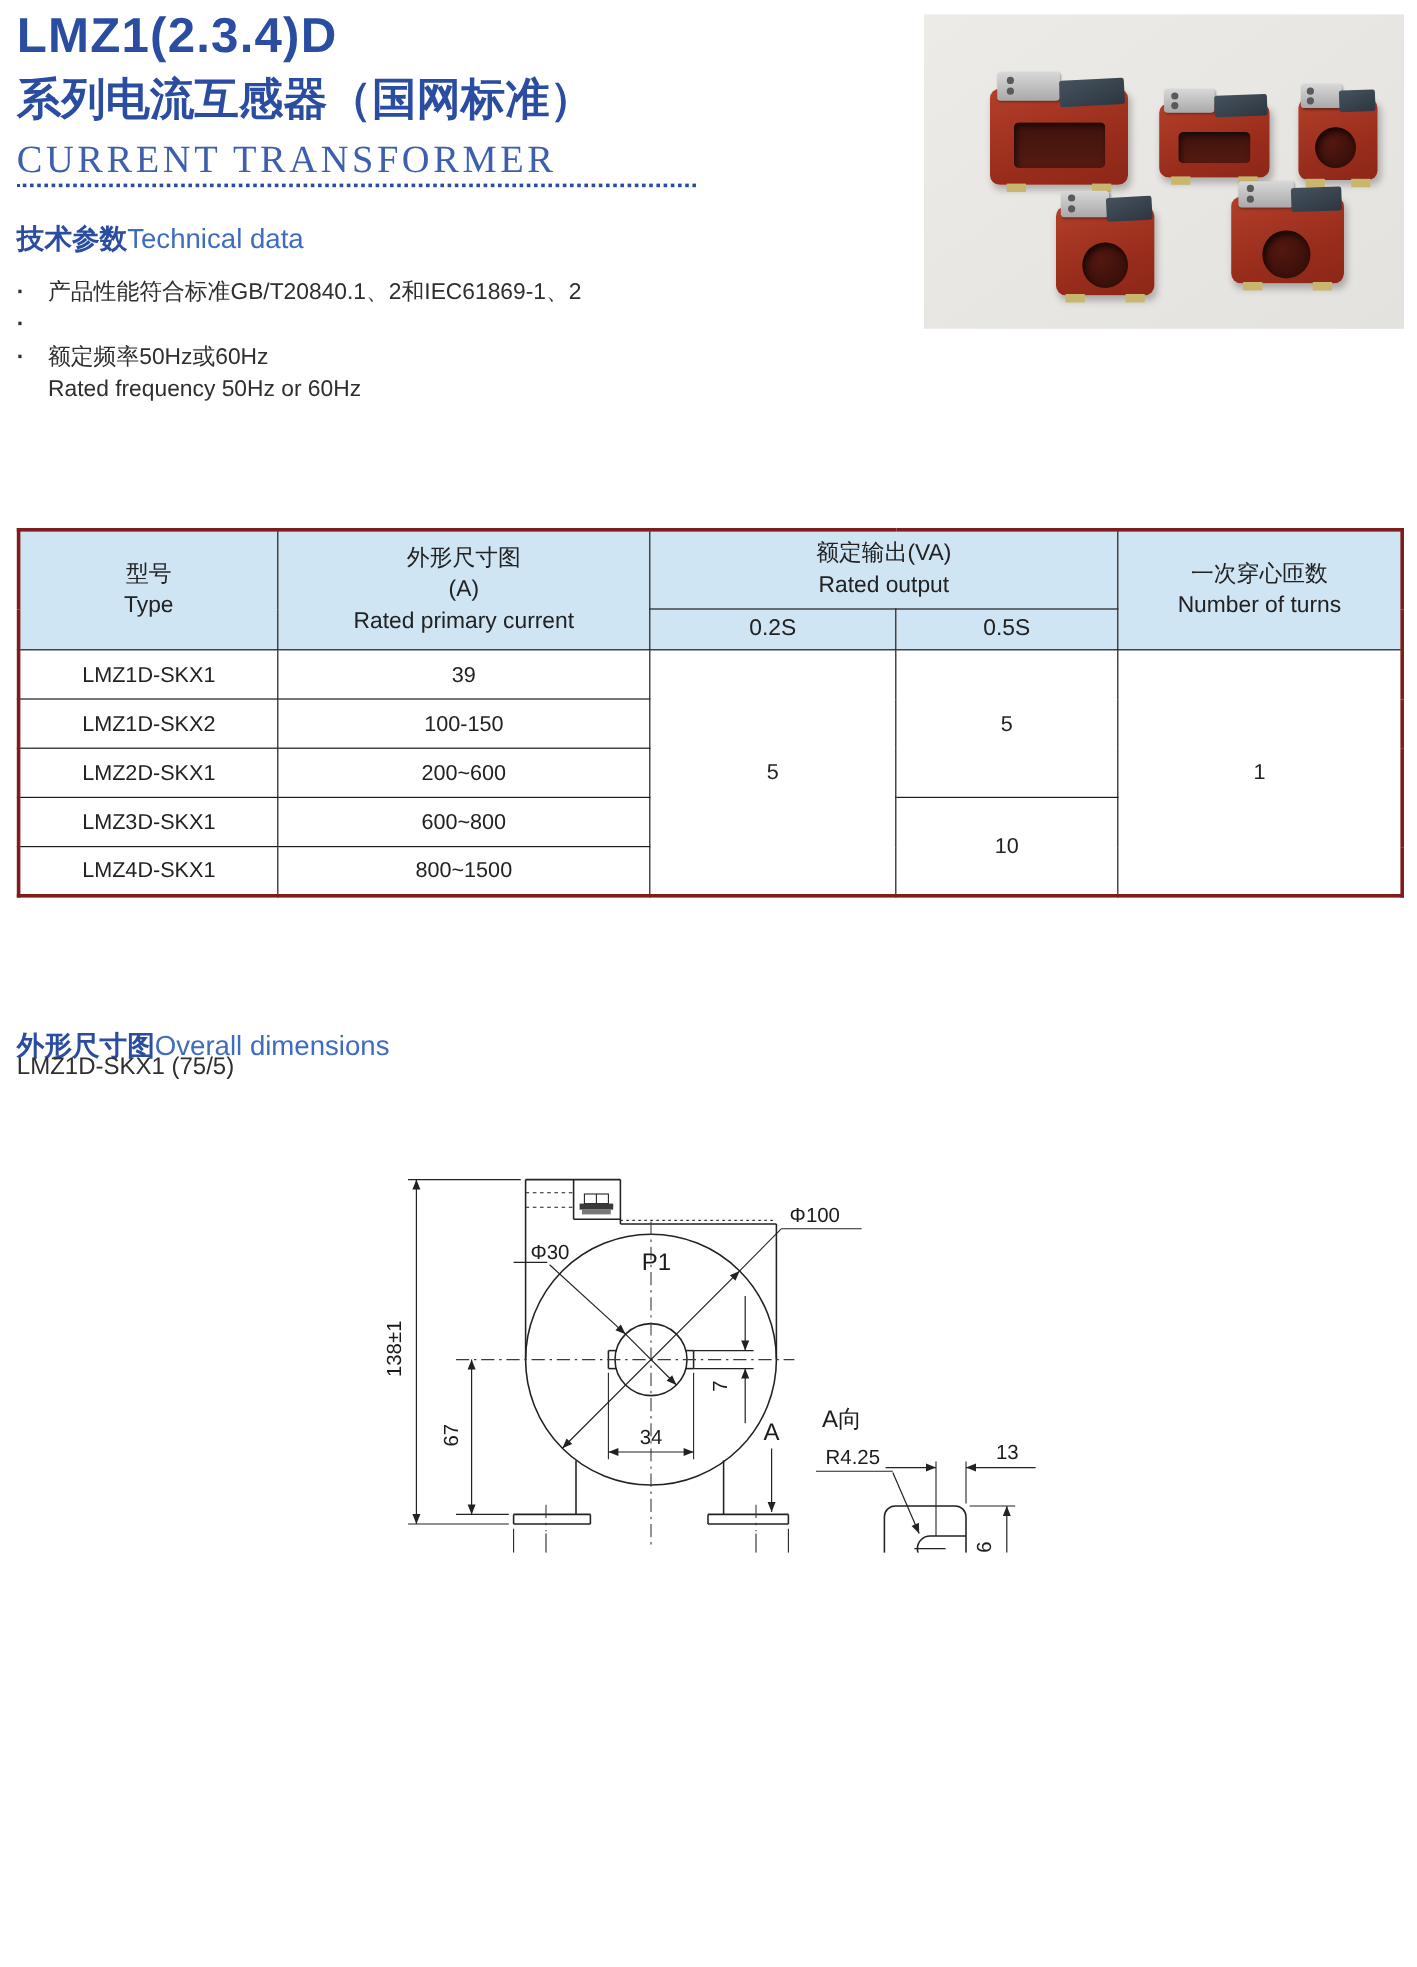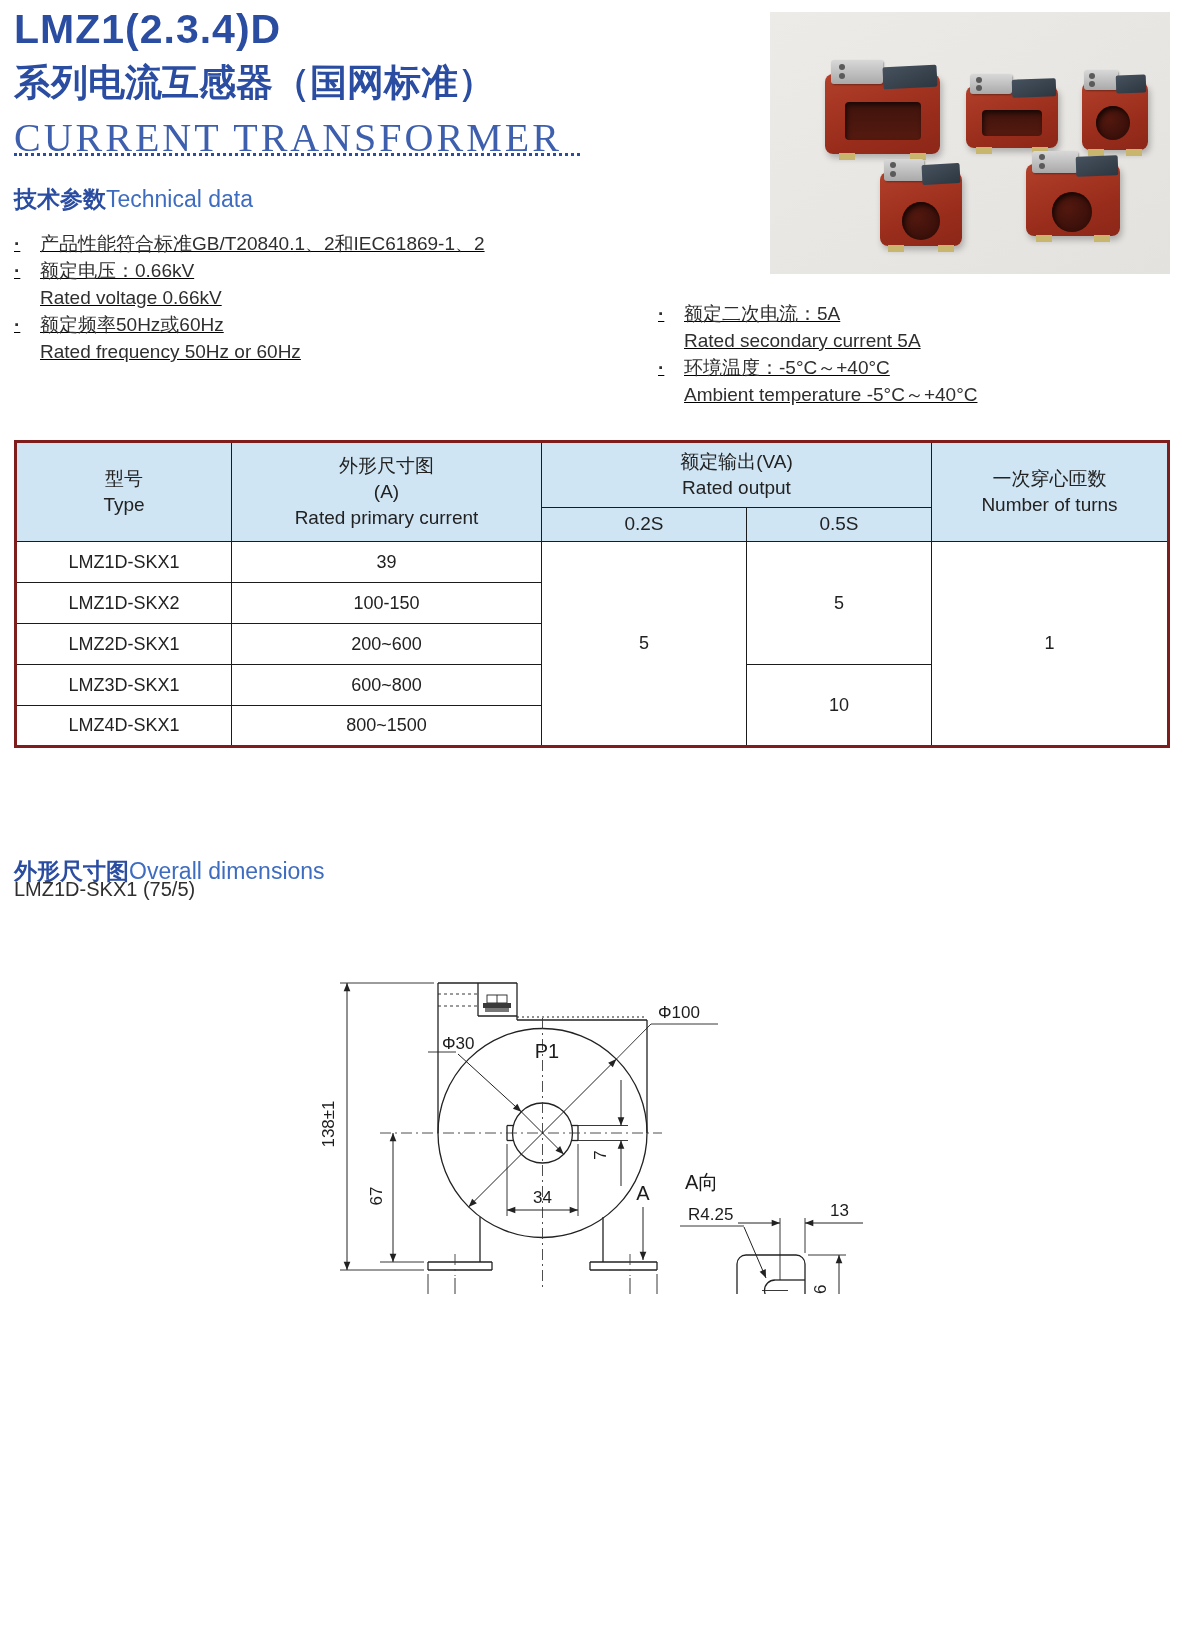--- a/index.html
+++ b/index.html
@@ -5,37 +5,37 @@
   html,body { margin:0; padding:0; background:#fff; }
   .page { position:relative; width:1181px; height:1294px; background:#ffffff;
           font-family:"Liberation Sans", sans-serif; overflow:hidden; }
 
   
   .title1 { position:absolute; left:14px; top:6px; font-size:41px; font-weight:bold;
             color:#2b4da1; letter-spacing:1px; }
   .title2 { position:absolute; left:14px; top:58px; font-size:37px; font-weight:bold;
             color:#2b4da1; }
   .title-en { position:absolute; left:14px; top:114px; font-family:"Liberation Serif", serif;
-              font-size:40px; color:#3d5fae; letter-spacing:3px; }
+              font-size:32px; color:#3d5fae; letter-spacing:3px; }
   .dotline { position:absolute; left:14px; top:153px; width:566px; height:0;
              border-top:3px dotted #2b4da1; }
 
   
   .sec-head { position:absolute; font-size:23px; }
   .sec-head .zh { font-weight:bold; color:#2b4da1; }
   .sec-head .en { color:#3d6cc0; }
   .tech-head { left:14px; top:184px; }
   .dim-head  { left:14px; top:856px; }
   .dim-model { position:absolute; left:14px; top:878px; font-size:20px; color:#2f2f2f; }
 
   
   .bullets { position:absolute; }
   .bul-left  { left:14px;  top:230px; width:560px; }
   .bul-right { left:658px; top:300px; width:440px; }
-  .bullet { display:flex;text-decoration:underline; }
+  .bullet { display:flex; }
   .bullet .dot { width:26px; flex:0 0 26px; color:#2f2f2f; font-size:19px; line-height:27px; }
   .bullet .dot::before { content:"\00B7"; font-weight:bold; }
   .bl { font-size:19px; line-height:27px; color:#2f2f2f; }
 
   
   .photo { position:absolute; left:770px; top:12px; width:400px; height:262px;
            background:linear-gradient(145deg,#ecebe8,#e3e2de); }
   .ct { position:absolute; border-radius:8px;
         background:linear-gradient(160deg,#b2402a,#9a2d1c 60%,#8c2718);
         box-shadow:2px 4px 6px rgba(0,0,0,.25); }
@@ -142,50 +142,30 @@
 
   <div class="bullets bul-left">
     <div class="bullet">
       <span class="dot"></span>
       <div class="bl">
         <div>产品性能符合标准GB/T20840.1、2和IEC61869-1、2</div>
       </div>
     </div>
     <div class="bullet">
       <span class="dot"></span>
-      <div class="bl">
-        <div>额定电压：0.66kV</div>
-        <div>Rated voltage 0.66kV</div>
-      </div>
     </div>
     <div class="bullet">
       <span class="dot"></span>
       <div class="bl">
         <div>额定频率50Hz或60Hz</div>
         <div>Rated frequency 50Hz or 60Hz</div>
       </div>
     </div>
   </div>
 
-  <div class="bullets bul-right">
-    <div class="bullet">
-      <span class="dot"></span>
-      <div class="bl">
-        <div>额定二次电流：5A</div>
-        <div>Rated secondary current 5A</div>
-      </div>
-    </div>
-    <div class="bullet">
-      <span class="dot"></span>
-      <div class="bl">
-        <div>环境温度：-5°C～+40°C</div>
-        <div>Ambient temperature -5°C～+40°C</div>
-      </div>
-    </div>
-  </div>
 
   <table class="spec">
     <colgroup>
       <col style="width:216px">
         <col style="width:310px">
         <col style="width:205px">
         <col style="width:185px">
         <col style="width:237px">
     </colgroup>
     <tbody>

